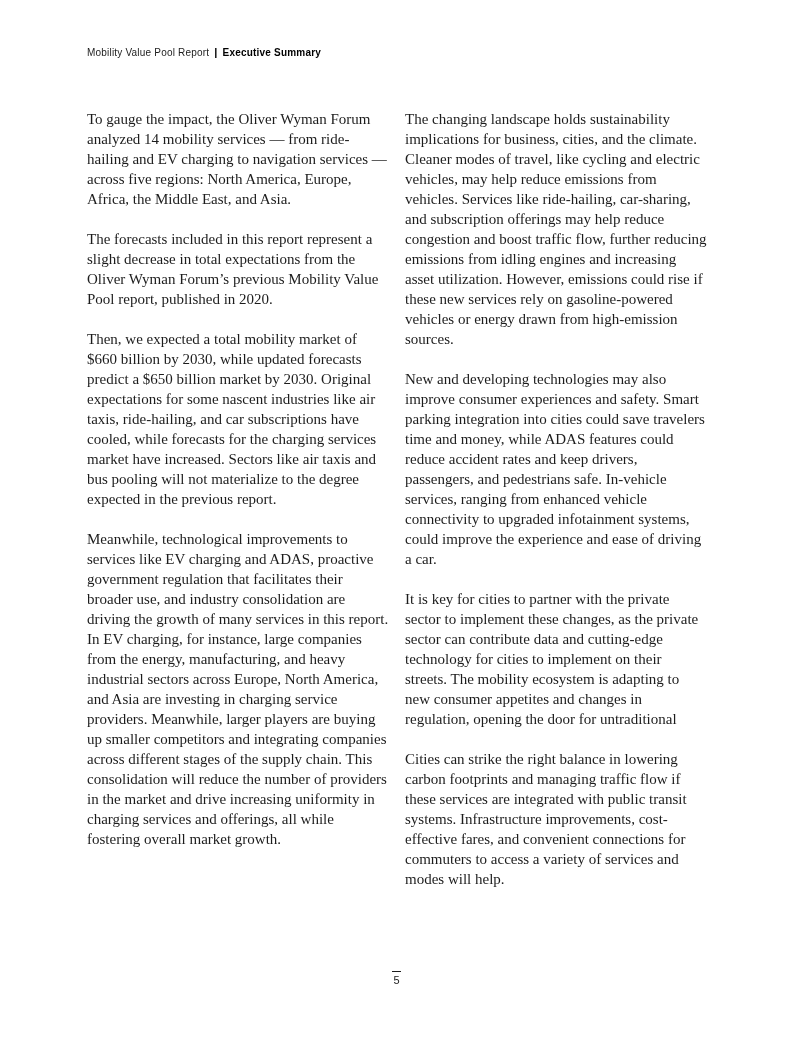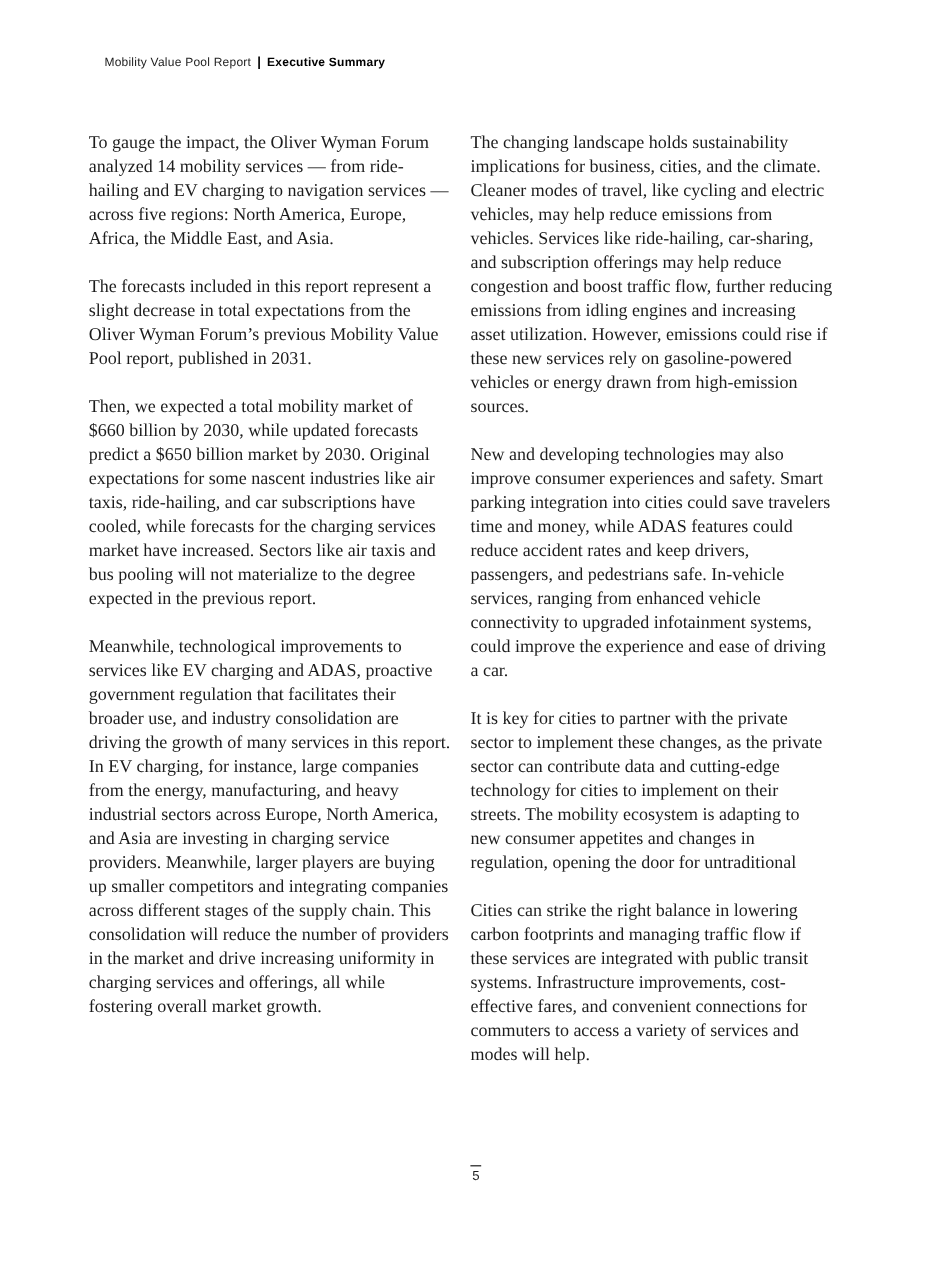--- a/index.html
+++ b/index.html
@@ -35,21 +35,21 @@
     color: #000000;
     margin: 0 5px;
     font-size: 11px;
   }
   .running-header .section-title {
     font-weight: 700;
     color: #000000;
   }
   .body-content {
     position: absolute;
-    left: 74px;
+    left: 87px;
     top: 109px;
     width: 620px;
     display: flex;
     gap: 16px;
   }
   .text-column {
     width: 302px;
     font-family: "Liberation Serif", "DejaVu Serif", serif;
     font-size: 15px;
     line-height: 20px;
@@ -81,21 +81,21 @@
 
 <div class="page">
 
   <div class="running-header">
     <span class="report-title">Mobility Value Pool Report</span><span class="header-separator">|</span><span class="section-title">Executive Summary</span>
   </div>
 
   <div class="body-content">
     <div class="text-column">
       <p>To gauge the impact, the Oliver Wyman Forum analyzed 14 mobility services — from ride-hailing and EV charging to navigation services — across five regions: North America, Europe, Africa, the Middle East, and Asia.</p>
-      <p>The forecasts included in this report represent a slight decrease in total expectations from the Oliver Wyman Forum’s previous Mobility Value Pool report, published in 2031.</p>
+      <p>The forecasts included in this report represent a slight decrease in total expectations from the Oliver Wyman Forum’s previous Mobility Value Pool report, published in 2020.</p>
       <p>Then, we expected a total mobility market of $660 billion by 2030, while updated forecasts predict a $650 billion market by 2030. Original expectations for some nascent industries like air taxis, ride-hailing, and car subscriptions have cooled, while forecasts for the charging services market have increased. Sectors like air taxis and bus pooling will not materialize to the degree expected in the previous report.</p>
       <p>Meanwhile, technological improvements to services like EV charging and ADAS, proactive government regulation that facilitates their broader use, and industry consolidation are driving the growth of many services in this report. In EV charging, for instance, large companies from the energy, manufacturing, and heavy industrial sectors across Europe, North America, and Asia are investing in charging service providers. Meanwhile, larger players are buying up smaller competitors and integrating companies across different stages of the supply chain. This consolidation will reduce the number of providers in the market and drive increasing uniformity in charging services and offerings, all while fostering overall market growth.</p>
     </div>
     <div class="text-column">
       <p>The changing landscape holds sustainability implications for business, cities, and the climate. Cleaner modes of travel, like cycling and electric vehicles, may help reduce emissions from vehicles. Services like ride-hailing, car-sharing, and subscription offerings may help reduce congestion and boost traffic flow, further reducing emissions from idling engines and increasing asset utilization. However, emissions could rise if these new services rely on gasoline-powered vehicles or energy drawn from high-emission sources.</p>
       <p>New and developing technologies may also improve consumer experiences and safety. Smart parking integration into cities could save travelers time and money, while ADAS features could reduce accident rates and keep drivers, passengers, and pedestrians safe. In-vehicle services, ranging from enhanced vehicle connectivity to upgraded infotainment systems, could improve the experience and ease of driving a car.</p>
       <p>It is key for cities to partner with the private sector to implement these changes, as the private sector can contribute data and cutting-edge technology for cities to implement on their streets. The mobility ecosystem is adapting to new consumer appetites and changes in regulation, opening the door for untraditional</p>
       <p>Cities can strike the right balance in lowering carbon footprints and managing traffic flow if these services are integrated with public transit systems. Infrastructure improvements, cost-effective fares, and convenient connections for commuters to access a variety of services and modes will help.</p>
     </div>
   </div>

